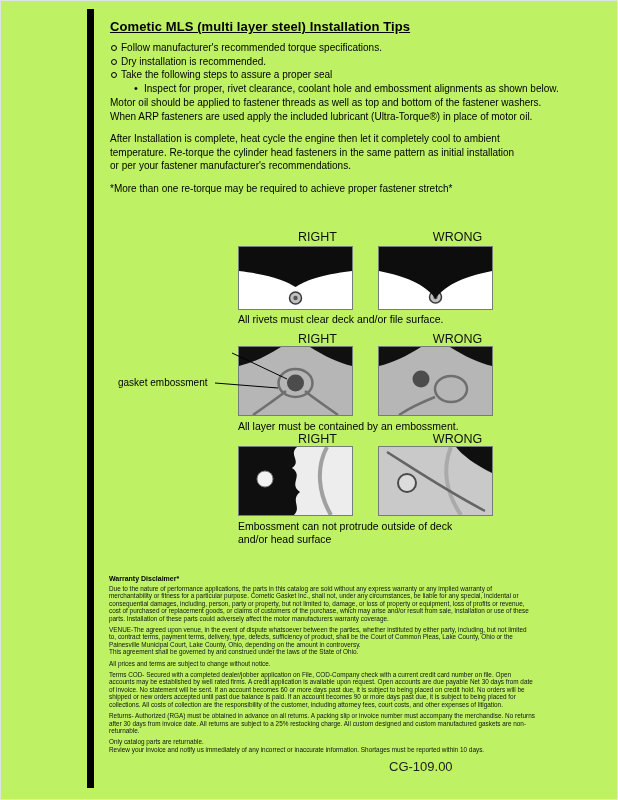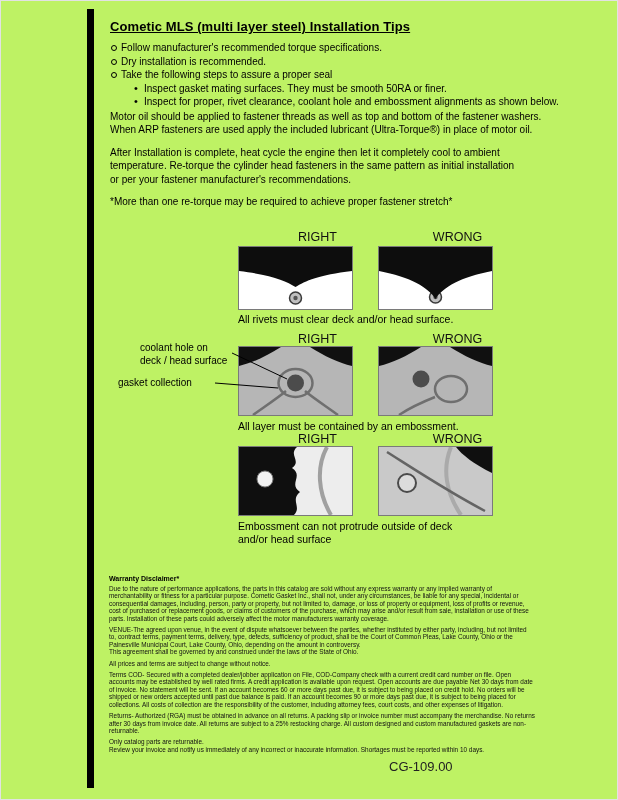--- a/index.html
+++ b/index.html
@@ -48,21 +48,20 @@
 <div class="page">
   <div class="left-bar"></div>
 
   <div class="top-content">
     <h1 class="title">Cometic MLS (multi layer steel) Installation Tips</h1>
     <ul class="tips">
       <li class="tip"><span>Follow manufacturer's recommended torque specifications.</span></li>
       <li class="tip"><span>Dry installation is recommended.</span></li>
       <li class="tip"><span>Take the following steps to assure a proper seal</span>
         <ul class="subtips">
-          <li class="subtip"><span>Inspect gasket mating surfaces.  They must be smooth 50RA or finer.</span></li>
           <li class="subtip"><span>Inspect for proper, rivet clearance, coolant hole and embossment alignments as shown below.</span></li>
         </ul>
       </li>
     </ul>
     <p class="para">Motor oil should be applied to fastener threads as well as top and bottom of the fastener washers.
 When ARP fasteners are used apply the included lubricant (Ultra-Torque®) in place of motor oil.</p>
     <p class="para">After Installation is complete, heat cycle the engine then let it completely cool to ambient
 temperature. Re-torque the cylinder head fasteners in the same pattern as initial installation
 or per your fastener manufacturer's recommendations.</p>
     <p class="para">*More than one re-torque may be required to achieve proper fastener stretch*</p>
@@ -80,28 +79,26 @@
     </svg>
   </div>
   <div class="panel" style="left:377px; top:245px; height:64px;">
     <svg width="113" height="62" viewBox="0 0 113 62">
       <rect width="113" height="62" fill="#ffffff"></rect>
       <circle cx="56.5" cy="50" r="6" fill="#c0c0c0" stroke="#3a3a3a" stroke-width="1.5"></circle>
       <circle cx="56.5" cy="50" r="2.2" fill="#555555"></circle>
       <path d="M0,0 H113 V24 C82,30 64,40 56.5,52 C49,40 31,30 0,24 Z" fill="#0d0d0d"></path>
     </svg>
   </div>
-  <div class="caption" style="left:237px; top:312px;">All rivets must clear deck and/or head surface.</div>
+  <div class="caption" style="left:237px; top:312px;">All rivets must clear deck and/or file surface.</div>
 
   <div class="diag-label" style="left:237px; top:331px;">RIGHT</div>
   <div class="diag-label" style="left:377px; top:331px;">WRONG</div>
 
-  <div class="anno-text" style="left:139px; top:341px;">coolant hole on
-deck / head surface</div>
-  <div class="anno-text" style="left:117px; top:376px;">gasket collection</div>
+  <div class="anno-text" style="left:117px; top:376px;">gasket embossment</div>
 
   <div class="panel" style="left:237px; top:345px; height:70px;">
     <svg width="113" height="68" viewBox="0 0 113 68">
       <rect width="113" height="68" fill="#b6b6b6"></rect>
       <path d="M0,0 H42 C28,9 13,16 0,19 Z" fill="#101010"></path>
       <path d="M113,0 H71 C85,9 100,16 113,19 Z" fill="#101010"></path>
       <path d="M14,68 C28,58 40,50 47,44" stroke="#6f6f6f" stroke-width="2.5" fill="none"></path>
       <path d="M99,68 C85,58 73,50 66,44" stroke="#6f6f6f" stroke-width="2.5" fill="none"></path>
       <ellipse cx="56.5" cy="36" rx="17" ry="14" fill="none" stroke="#6f6f6f" stroke-width="2.5"></ellipse>
       <circle cx="56.5" cy="36" r="8.5" fill="#4c4c4c"></circle>

